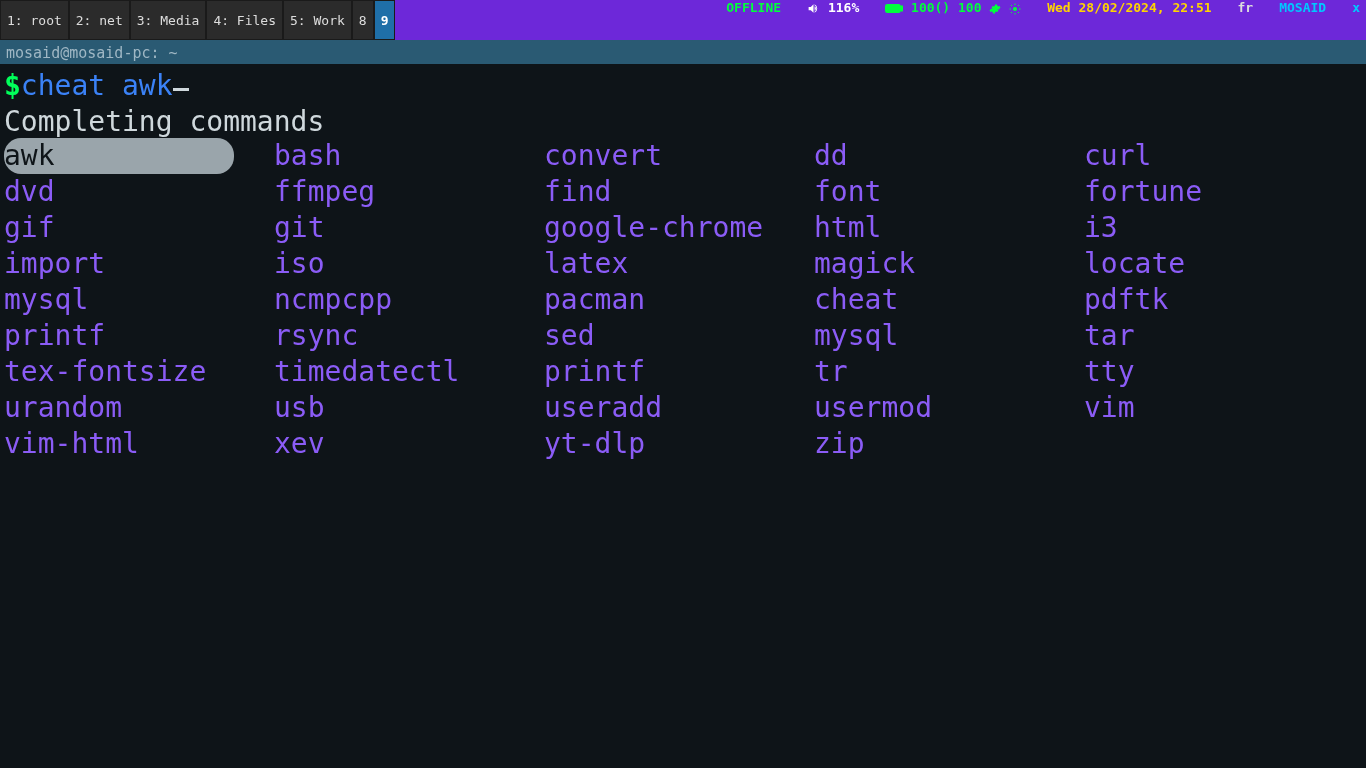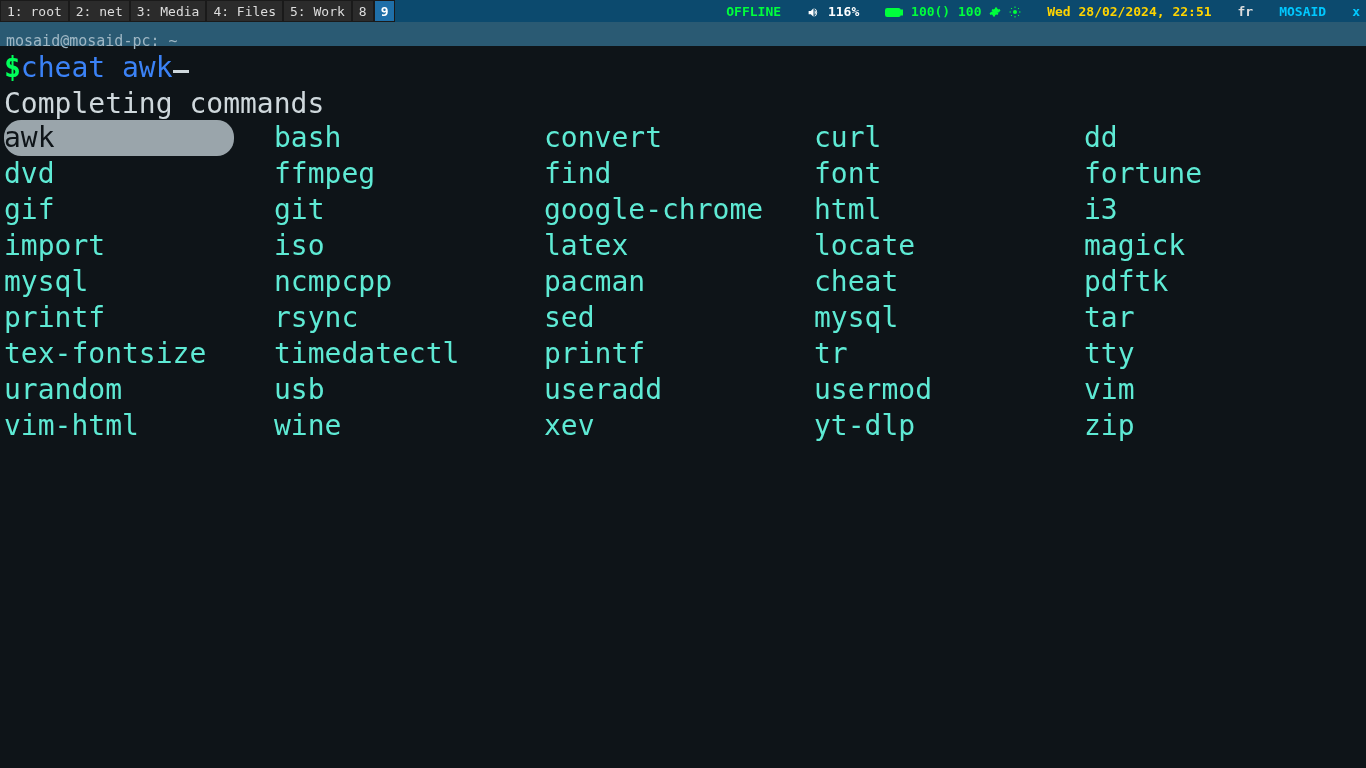--- a/index.html
+++ b/index.html
@@ -4,24 +4,24 @@
 <style>
   * { margin:0; padding:0; box-sizing:border-box; }
   html,body {
     width:1366px; height:768px;
     background:#000;
     font-family:"DejaVu Sans Mono","Liberation Mono",monospace;
     overflow:hidden;
   }
   
   .bar {
-    height:22px;
-    background:#0c4a6e;
+    height:40px;
+    background:#6d28d9;
     display:flex;
-    align-items:center;
+    align-items:flex-start;
     font-size:13px;
     color:#ccc;
     white-space:nowrap;
   }
   .ws-list { display:flex; height:100%; }
   .ws {
     padding:0 6px;
     height:100%;
     display:flex; align-items:center;
     background:#2b2b2b;
@@ -49,21 +49,21 @@
   .termwin {
     width:1366px; height:746px;
     background:#0e1418;
     position:relative;
   }
   .titlebar {
     height:24px;
     background:#2a5a73;
     color:#9fb7c4;
     font-size:15px;
-    padding:10px 6px;
+    padding:4px 6px;
     font-family:"DejaVu Sans Mono",monospace;
   }
   .term {
     padding:4px 4px;
     font-family:"DejaVu Sans Mono","Liberation Mono",monospace;
     font-size:28px;
     line-height:36px;
     color:#7f8c93;
   }
   .prompt-line { white-space:pre; }
@@ -75,21 +75,21 @@
   }
   .msg { color:#cfd8dc; }
   .comp-grid {
     display:grid;
     grid-template-columns:repeat(5, 270px);
     column-gap:0;
     row-gap:0;
     margin-top:-2px;
   }
   .comp {
-    color:#5eead4;
+    color:#8b5cf6;
     white-space:pre;
     cursor:pointer;
     padding-right:8px;
   }
   .comp.sel {
     background:#9aa5ab;
     color:#0e1418;
     display:inline-block;
     width:230px;
     border-radius:17px;
@@ -151,37 +151,37 @@
   <div class="titlebar">
     <span>mosaid@mosaid-pc: ~</span>
   </div>
   <div class="term">
     <div class="prompt-line"><span class="dollar">$</span><span class="cmd">cheat awk</span><span class="cursor"></span></div>
     <div class="msg">Completing commands</div>
     <div class="comp-grid" id="comp-grid">
         <div><span class="comp sel">awk</span></div>
         <div class="comp">bash</div>
         <div class="comp">convert</div>
+        <div class="comp">dd</div>
         <div class="comp">curl</div>
-        <div class="comp">dd</div>
         <div class="comp">dvd</div>
         <div class="comp">ffmpeg</div>
         <div class="comp">find</div>
         <div class="comp">font</div>
         <div class="comp">fortune</div>
         <div class="comp">gif</div>
         <div class="comp">git</div>
         <div class="comp">google-chrome</div>
         <div class="comp">html</div>
         <div class="comp">i3</div>
         <div class="comp">import</div>
         <div class="comp">iso</div>
         <div class="comp">latex</div>
+        <div class="comp">magick</div>
         <div class="comp">locate</div>
-        <div class="comp">magick</div>
         <div class="comp">mysql</div>
         <div class="comp">ncmpcpp</div>
         <div class="comp">pacman</div>
         <div class="comp">cheat</div>
         <div class="comp">pdftk</div>
         <div class="comp">printf</div>
         <div class="comp">rsync</div>
         <div class="comp">sed</div>
         <div class="comp">mysql</div>
         <div class="comp">tar</div>
@@ -189,19 +189,18 @@
         <div class="comp">timedatectl</div>
         <div class="comp">printf</div>
         <div class="comp">tr</div>
         <div class="comp">tty</div>
         <div class="comp">urandom</div>
         <div class="comp">usb</div>
         <div class="comp">useradd</div>
         <div class="comp">usermod</div>
         <div class="comp">vim</div>
         <div class="comp">vim-html</div>
-        <div class="comp">wine</div>
         <div class="comp">xev</div>
         <div class="comp">yt-dlp</div>
         <div class="comp">zip</div>
       </div>
   </div>
 </div>
 
 </body></html>

